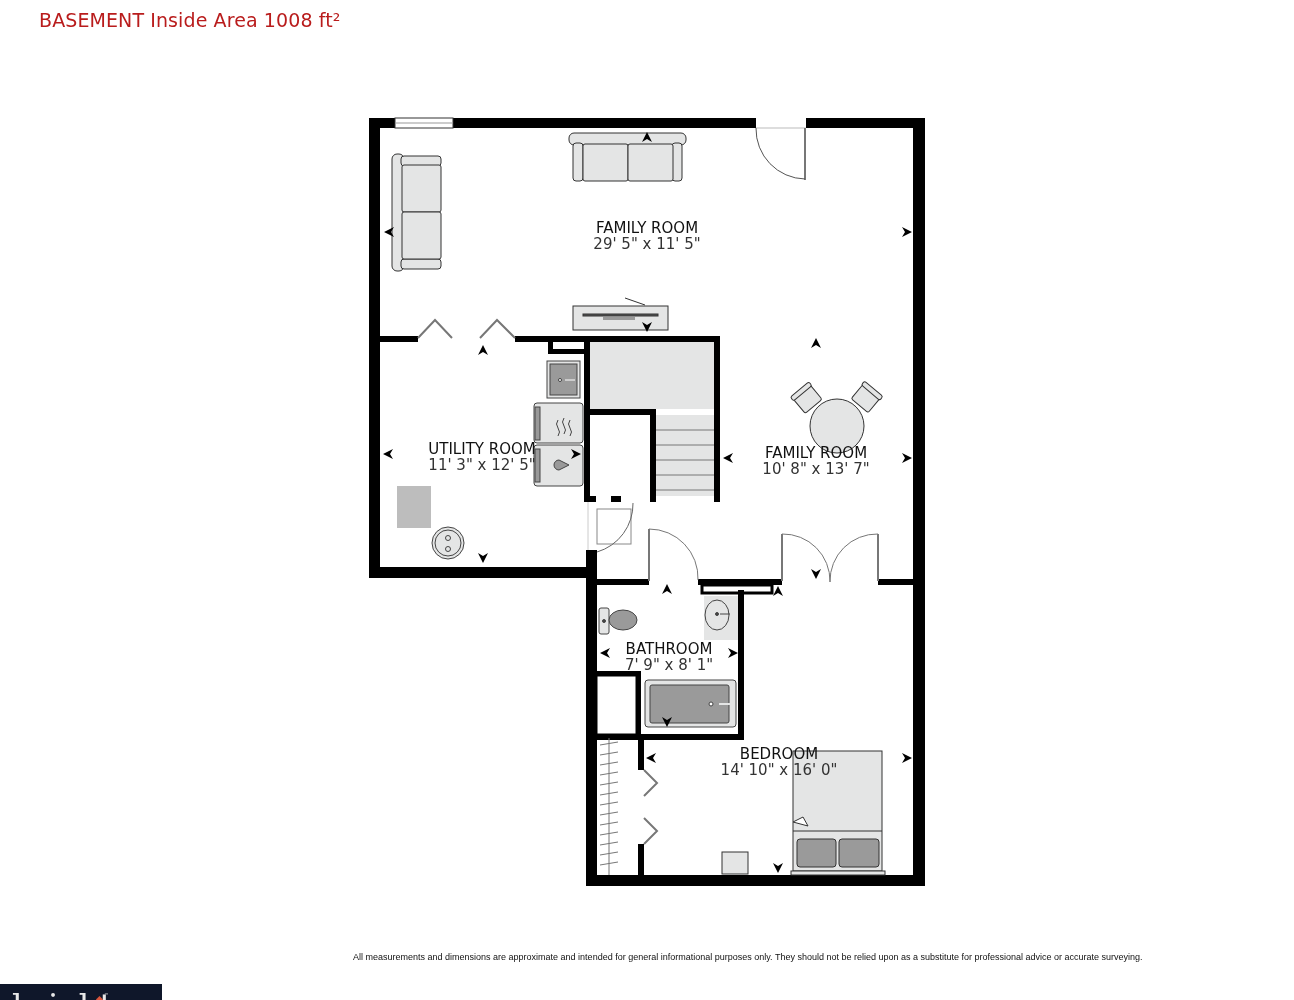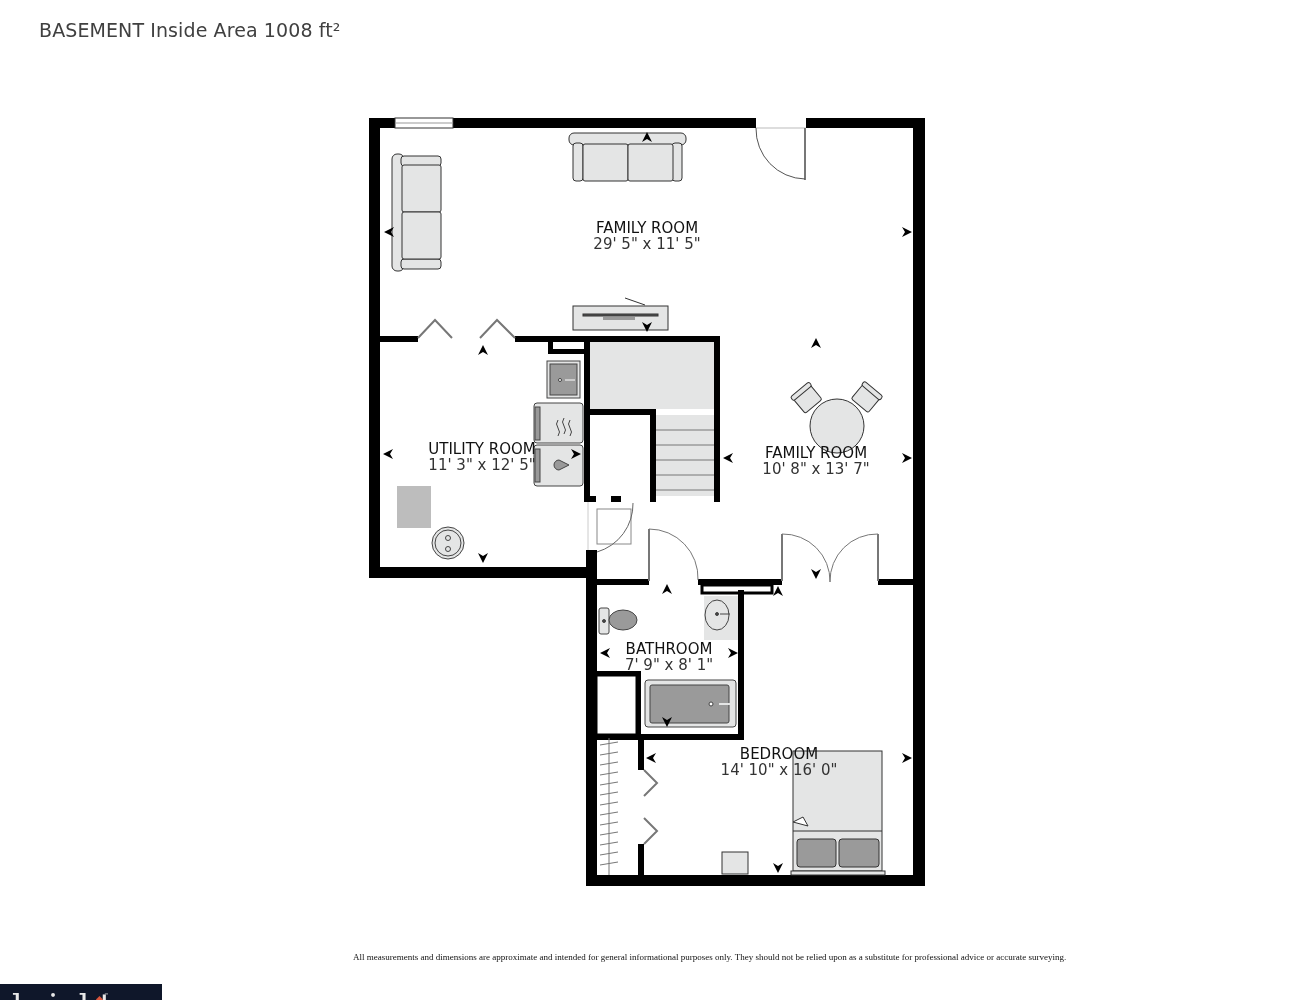--- a/index.html
+++ b/index.html
@@ -1,26 +1,26 @@
 <!DOCTYPE html>
 <html><head>
 <meta charset="utf-8">
 <style>
   html, body { margin:0; padding:0; background:#ffffff; }
   body { width:1294px; height:1000px; position:relative; overflow:hidden; font-family:"DejaVu Sans", sans-serif; }
-  .title { position:absolute; left:39px; top:19px; font-size:19px; color:#404040; letter-spacing:0.1px; }
+  .title { position:absolute; left:39px; top:9px; font-size:19px; color:#b91c1c; letter-spacing:0.1px; }
   .plan { position:absolute; left:0; top:0; }
   .room-label { font-family:"DejaVu Sans", sans-serif; font-size:15px; fill:#111; text-anchor:middle; }
   .room-dim { font-family:"DejaVu Sans", sans-serif; font-size:15px; fill:#333; text-anchor:middle; }
   .logo { position:absolute; left:0; top:947px; width:162px; height:53px; background:#0f172a;margin-top:37px; }
   .logo-word { position:absolute; left:12px; top:3px; font-family:"DejaVu Serif", serif; font-size:33px; color:#e8e8e8; letter-spacing:-0.5px; }
   .logo-mls { position:absolute; left:112px; top:16px; font-family:"DejaVu Sans", sans-serif; font-size:16px; color:#e8e8e8; letter-spacing:1px;text-align:center; }
   .logo-dot { position:absolute; left:97px; top:13px; width:5px; height:5px; background:#d8553c; transform:rotate(45deg); }
   .logo-tm { position:absolute; left:104px; top:8px; font-size:5px; color:#ddd; }
-  .disclaimer { position:absolute; left:353px; top:952px; font-family:Liberation Serif, serif; font-size:9px; color:#111; white-space:nowrap; }
+  .disclaimer { position:absolute; left:353px; top:952px; font-family:Liberation Sans, sans-serif; font-size:9px; color:#111; white-space:nowrap; }
 </style>
 </head>
 <body>
 
 <div class="title">BASEMENT Inside Area 1008 ft²</div>
 
 <svg class="plan" width="1294" height="1000" viewBox="0 0 1294 1000" xmlns="http://www.w3.org/2000/svg">
 
   <g fill="#000">
 

